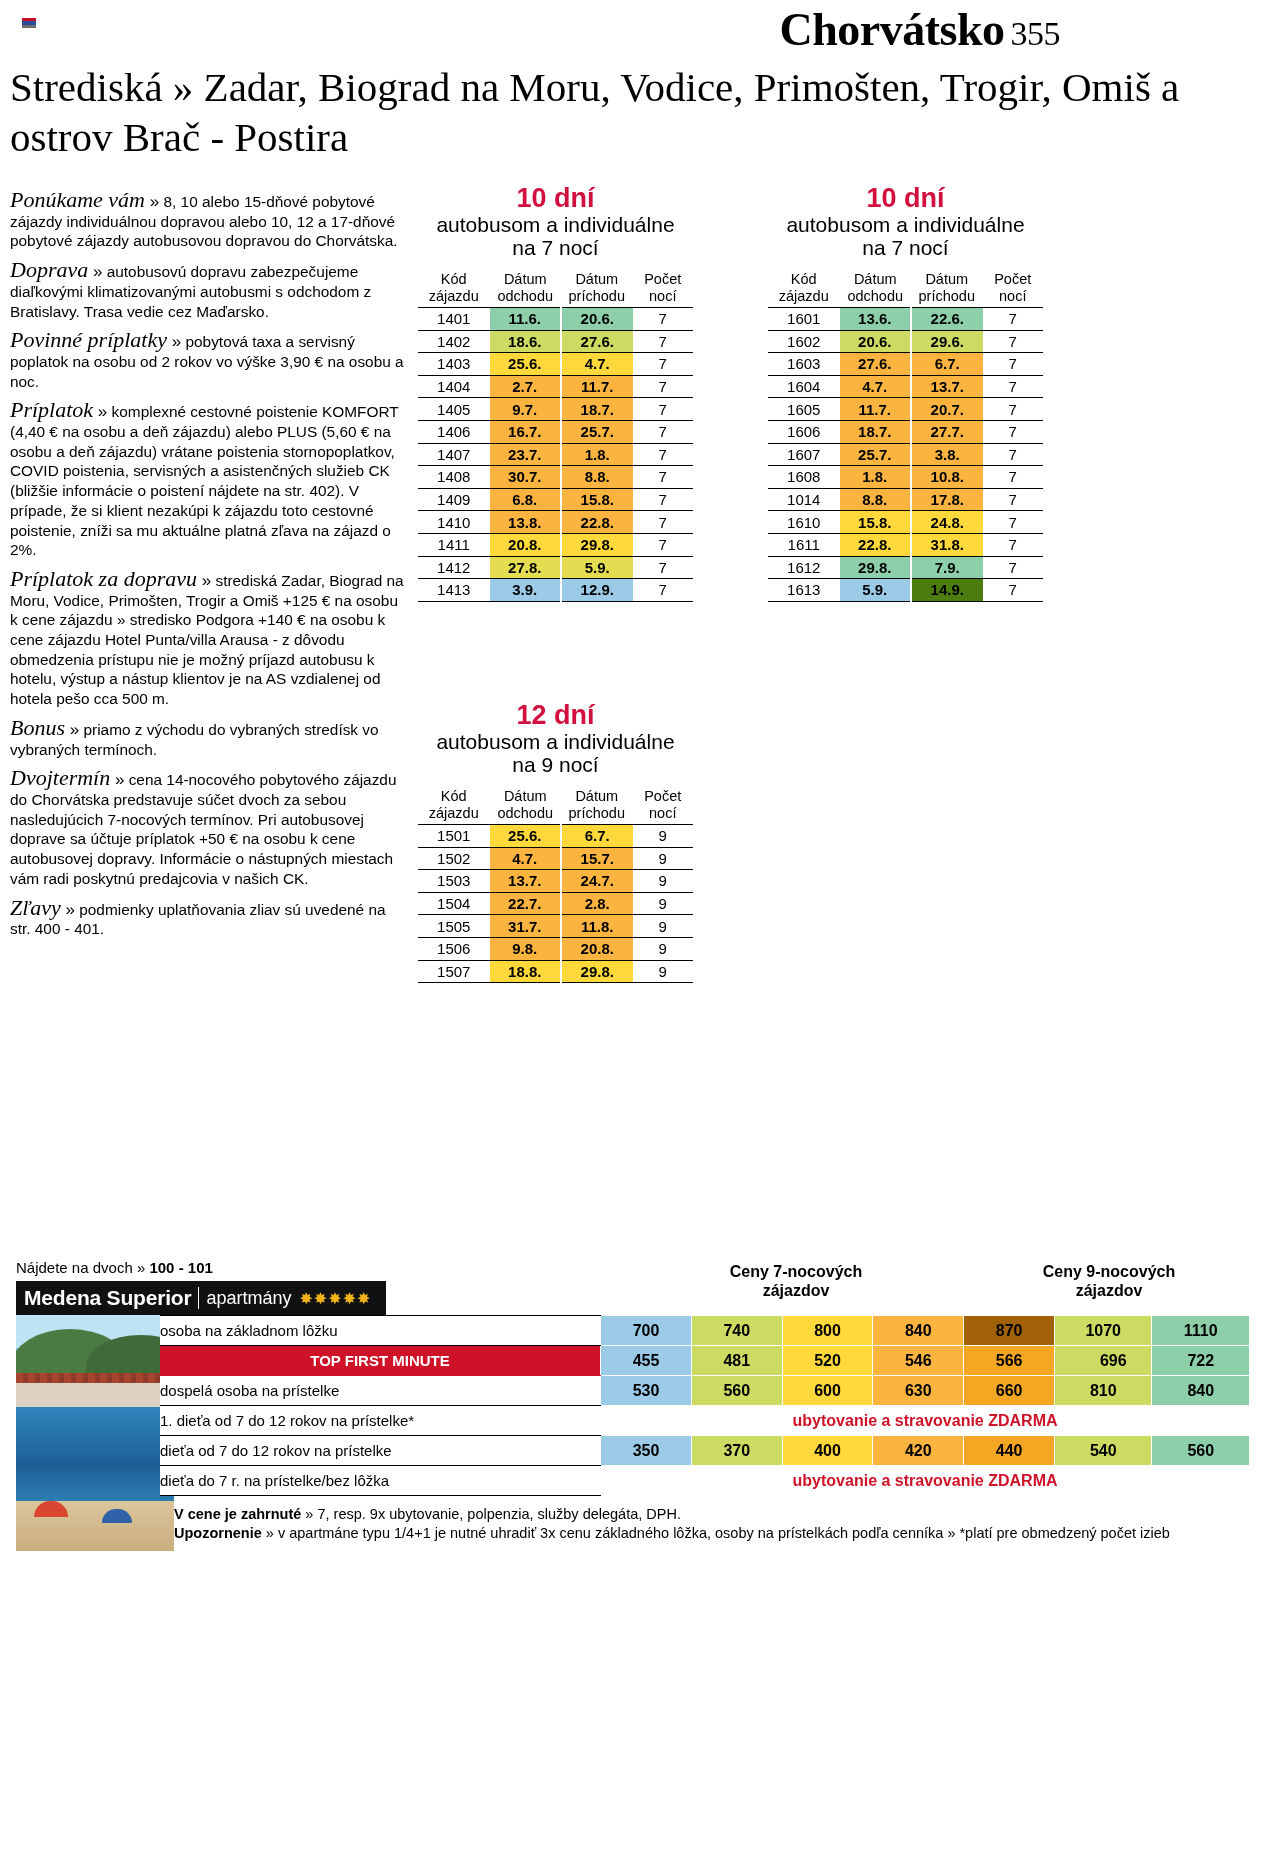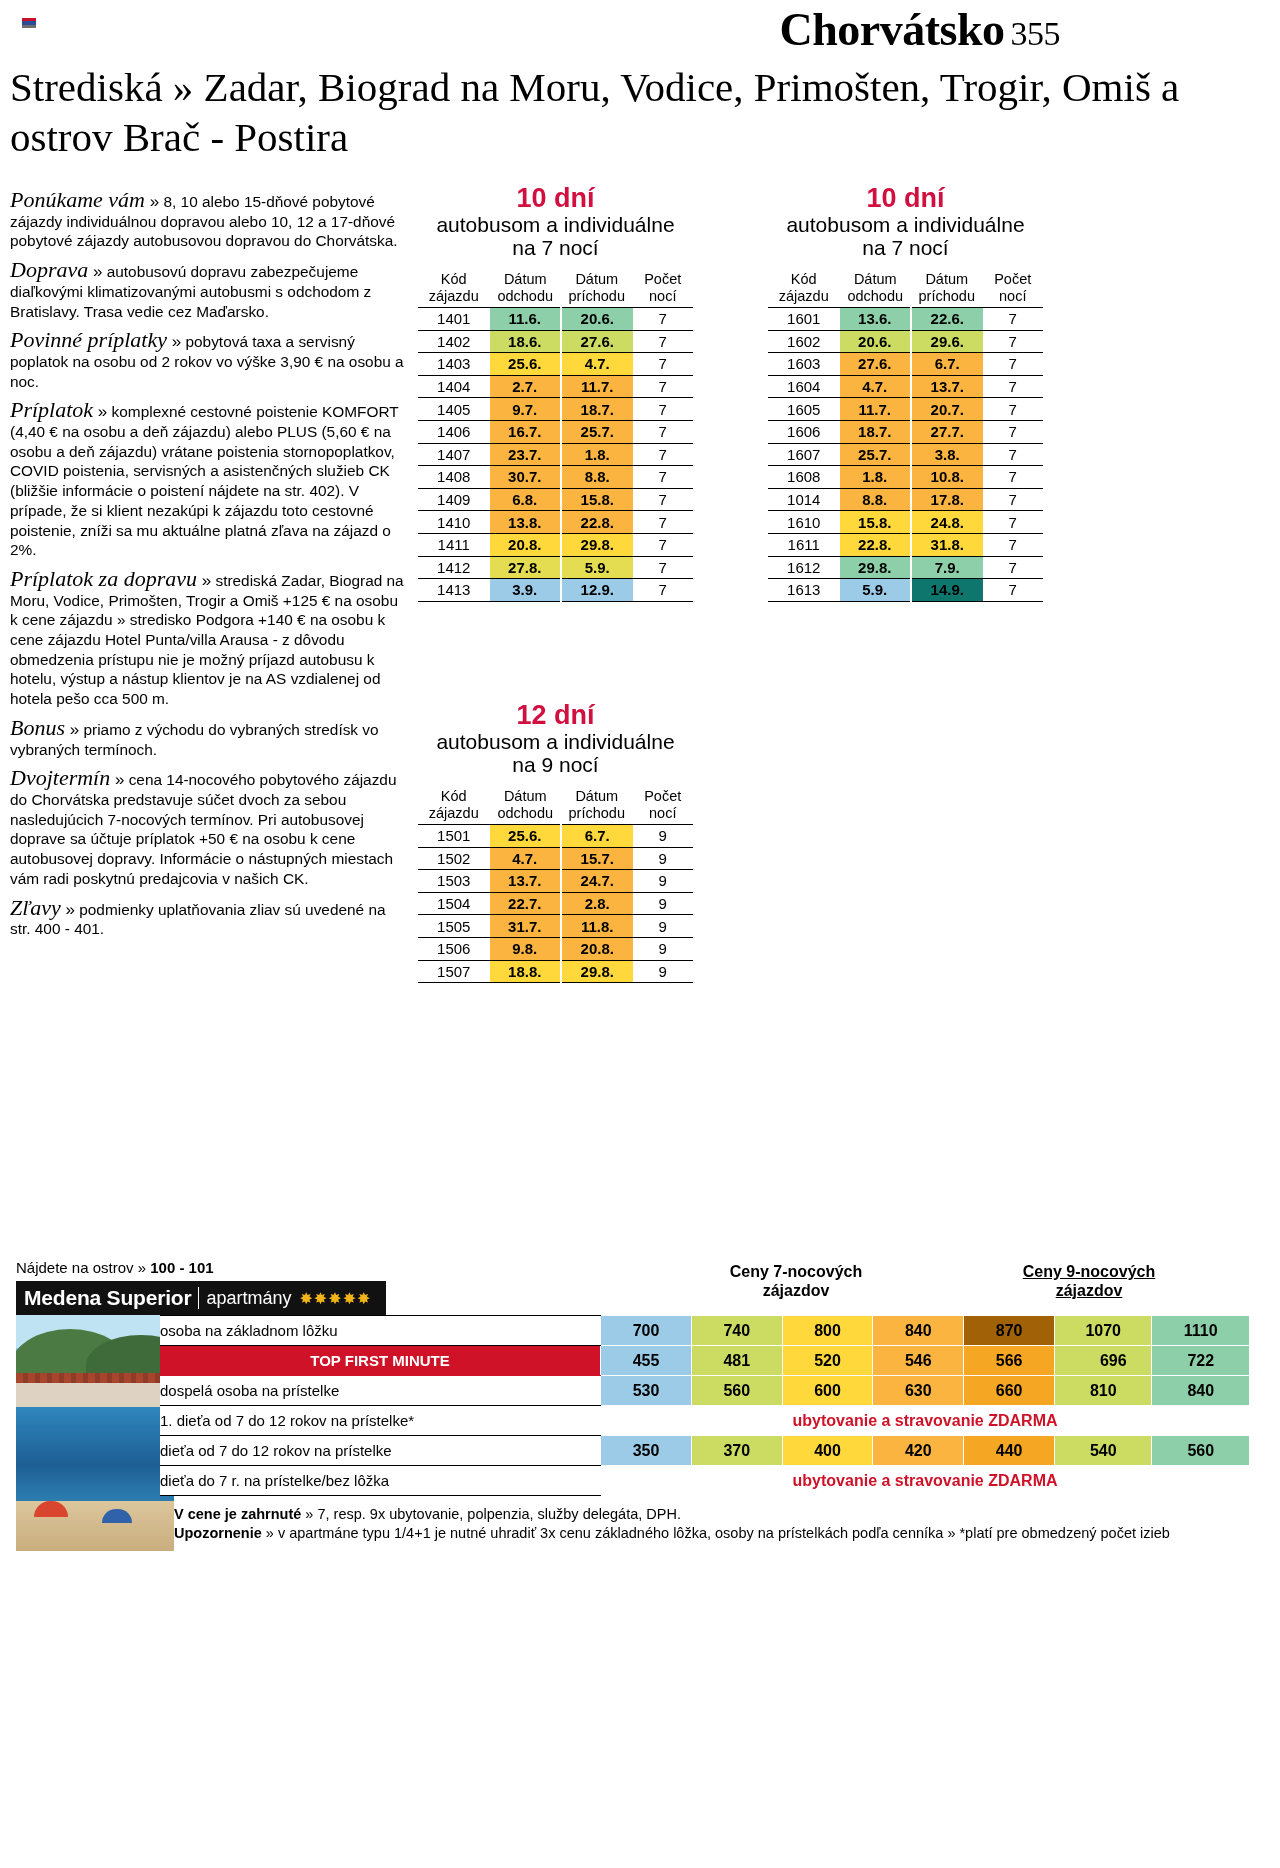--- a/index.html
+++ b/index.html
@@ -178,21 +178,21 @@
   }
   .pt-grouphdr{
     position:absolute; left:174px; top:1246px; width:1090px; height:60px;
     pointer-events:none;
   }
   .grp{
     position:absolute; bottom:6px; text-align:center;
     font-weight:700; font-size:16px; line-height:19px;
   }
   .grp.g7{ left:472px; width:300px; }
-  .grp.g9{ left:770px; width:290px;text-decoration:underline; }
+  .grp.g9{ left:790px; width:290px; }
 
   .row-label{
     font-size:15px; text-align:left; padding-left:8px; height:30px;
     background:#fff; color:#000; border-bottom:1px solid #000 !important;
     border-top:1px solid #000 !important; border-left:none !important; border-right:none !important;
   }
   .row-label.red{
     background:#cf1228; color:#fff; font-weight:700; text-align:center;
     border-color:#cf1228 !important;
   }
@@ -409,21 +409,21 @@
         </tr>
         <tr>
           <td class="code">1612</td>
           <td class="d1" style="background: rgb(140, 207, 168);">29.8.</td>
           <td class="d2" style="background: rgb(140, 207, 168);">7.9.</td>
           <td class="nights">7</td>
         </tr>
         <tr>
           <td class="code">1613</td>
           <td class="d1" style="background: rgb(156, 203, 232);">5.9.</td>
-          <td class="d2" style="background: #0f766e;">14.9.</td>
+          <td class="d2" style="background: #4d7c0f;">14.9.</td>
           <td class="nights">7</td>
         </tr>
       </tbody>
     </table>
   </div>
 <div class="dtable" id="tbl2" style="left:418px; top:700px; width:275px;">
     <div class="t-days">12 dní</div>
     <div class="t-sub">autobusom a individuálne</div>
     <div class="t-sub">na 9 nocí</div>
     <table>
@@ -476,21 +476,21 @@
           <td class="code">1507</td>
           <td class="d1" style="background: rgb(255, 217, 59);">18.8.</td>
           <td class="d2" style="background: rgb(255, 217, 59);">29.8.</td>
           <td class="nights">9</td>
         </tr>
       </tbody>
     </table>
   </div>
 
 <div class="find-line">
-  <span>Nájdete na ostrov »</span>
+  <span>Nájdete na dvoch »</span>
   <b>100 - 101</b>
 </div>
 
 <div class="hotel-bar">
   <span class="hotel-name">Medena Superior</span>
   <span class="hotel-div"></span>
   <span class="hotel-type">apartmány</span>
   <span class="stars">✸✸✸✸✸</span>
 </div>
 

